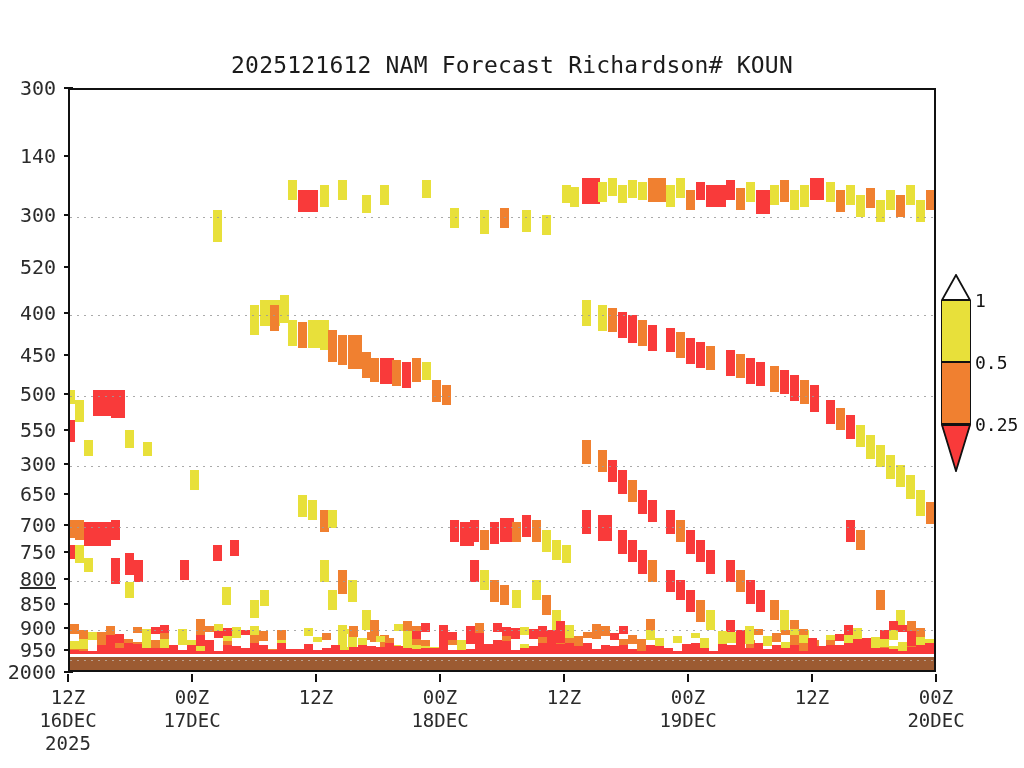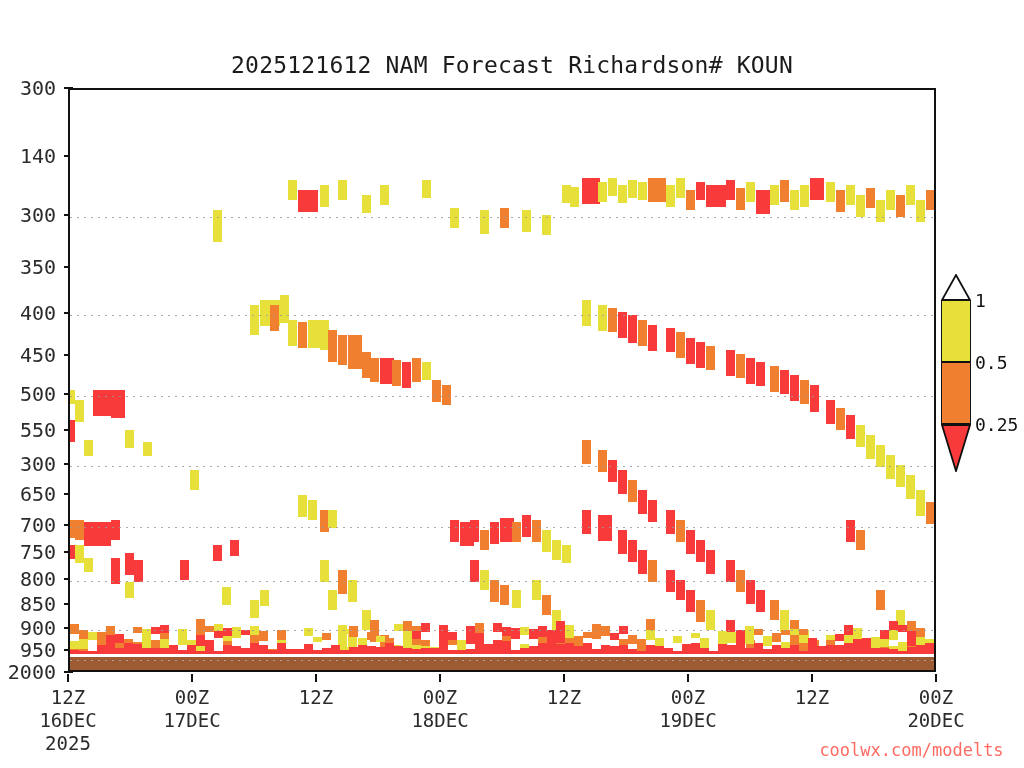--- a/index.html
+++ b/index.html
@@ -68,39 +68,39 @@
 
   <div class="chart-title">2025121612 NAM Forecast Richardson# KOUN</div>
 
   <div class="ylabwrap" id="ylabs">
       <div class="yl" style="top: 0px;">300</div>
       <div style="position: absolute; left: 64px; width: 9px; height: 2px; background: rgb(17, 17, 17); top: -1px;"></div>
       <div class="yl" style="top: 67.7101px;">140</div>
       <div style="position: absolute; left: 64px; width: 9px; height: 2px; background: rgb(17, 17, 17); top: 66.7101px;"></div>
       <div class="yl" style="top: 126.957px;">300</div>
       <div style="position: absolute; left: 64px; width: 9px; height: 2px; background: rgb(17, 17, 17); top: 125.957px;"></div>
-      <div class="yl" style="top: 179.432px;">350</div>
+      <div class="yl" style="top: 179.432px;">520</div>
       <div style="position: absolute; left: 64px; width: 9px; height: 2px; background: rgb(17, 17, 17); top: 178.432px;"></div>
       <div class="yl" style="top: 225.136px;">400</div>
       <div style="position: absolute; left: 64px; width: 9px; height: 2px; background: rgb(17, 17, 17); top: 224.136px;"></div>
       <div class="yl" style="top: 267.455px;">450</div>
       <div style="position: absolute; left: 64px; width: 9px; height: 2px; background: rgb(17, 17, 17); top: 266.455px;"></div>
       <div class="yl" style="top: 306.388px;">500</div>
       <div style="position: absolute; left: 64px; width: 9px; height: 2px; background: rgb(17, 17, 17); top: 305.388px;"></div>
       <div class="yl" style="top: 341.936px;">550</div>
       <div style="position: absolute; left: 64px; width: 9px; height: 2px; background: rgb(17, 17, 17); top: 340.936px;"></div>
       <div class="yl" style="top: 375.791px;">300</div>
       <div style="position: absolute; left: 64px; width: 9px; height: 2px; background: rgb(17, 17, 17); top: 374.791px;"></div>
       <div class="yl" style="top: 406.261px;">650</div>
       <div style="position: absolute; left: 64px; width: 9px; height: 2px; background: rgb(17, 17, 17); top: 405.261px;"></div>
       <div class="yl" style="top: 436.73px;">700</div>
       <div style="position: absolute; left: 64px; width: 9px; height: 2px; background: rgb(17, 17, 17); top: 435.73px;"></div>
       <div class="yl" style="top: 463.814px;">750</div>
       <div style="position: absolute; left: 64px; width: 9px; height: 2px; background: rgb(17, 17, 17); top: 462.814px;"></div>
-      <div class="yl" style="top: 490.899px;">800</div>
+      <div class="yl" style="top: 490.899px; text-decoration: underline;">800</div>
       <div style="position: absolute; left: 64px; width: 9px; height: 2px; background: rgb(17, 17, 17); top: 489.899px;"></div>
       <div class="yl" style="top: 516.29px;">850</div>
       <div style="position: absolute; left: 64px; width: 9px; height: 2px; background: rgb(17, 17, 17); top: 515.29px;"></div>
       <div class="yl" style="top: 539.988px;">900</div>
       <div style="position: absolute; left: 64px; width: 9px; height: 2px; background: rgb(17, 17, 17); top: 538.988px;"></div>
       <div class="yl" style="top: 561.994px;">950</div>
       <div style="position: absolute; left: 64px; width: 9px; height: 2px; background: rgb(17, 17, 17); top: 560.994px;"></div>
       <div class="yl" style="top: 584px;">2000</div>
       <div style="position: absolute; left: 64px; width: 9px; height: 2px; background: rgb(17, 17, 17); top: 583px;"></div>
     </div>
@@ -674,21 +674,20 @@
       <div class="xlab" style="left: 744px;">
         <div>12Z</div>
       </div>
       <div class="xtickmark" style="left: 867px;"></div>
       <div class="xlab" style="left: 868px;">
         <div>00Z</div>
         <div>20DEC</div>
       </div>
     </div>
 
-  <div class="watermark">coolwx.com/modelts</div>
 
   <div id="cbar">
       <div class="tri" style="top:-26px;border-left:15px solid transparent;border-right:15px solid transparent;border-bottom:26px solid #ffffff;"></div>
       <svg width="30" height="27" style="position:absolute;left:0;top:-26px">
         <polygon points="15,1 29,26 1,26" fill="none" stroke="#111" stroke-width="1.8"></polygon>
       </svg>
       <div class="seg" style="top:0;height:62px;background:#e8e03a"></div>
       <div class="seg" style="top:62px;height:62px;background:#f08030"></div>
       <div class="tri" style="top:124px;border-left:15px solid transparent;border-right:15px solid transparent;border-top:46px solid #f93a3a;"></div>
       <svg width="30" height="48" style="position:absolute;left:0;top:124px">

